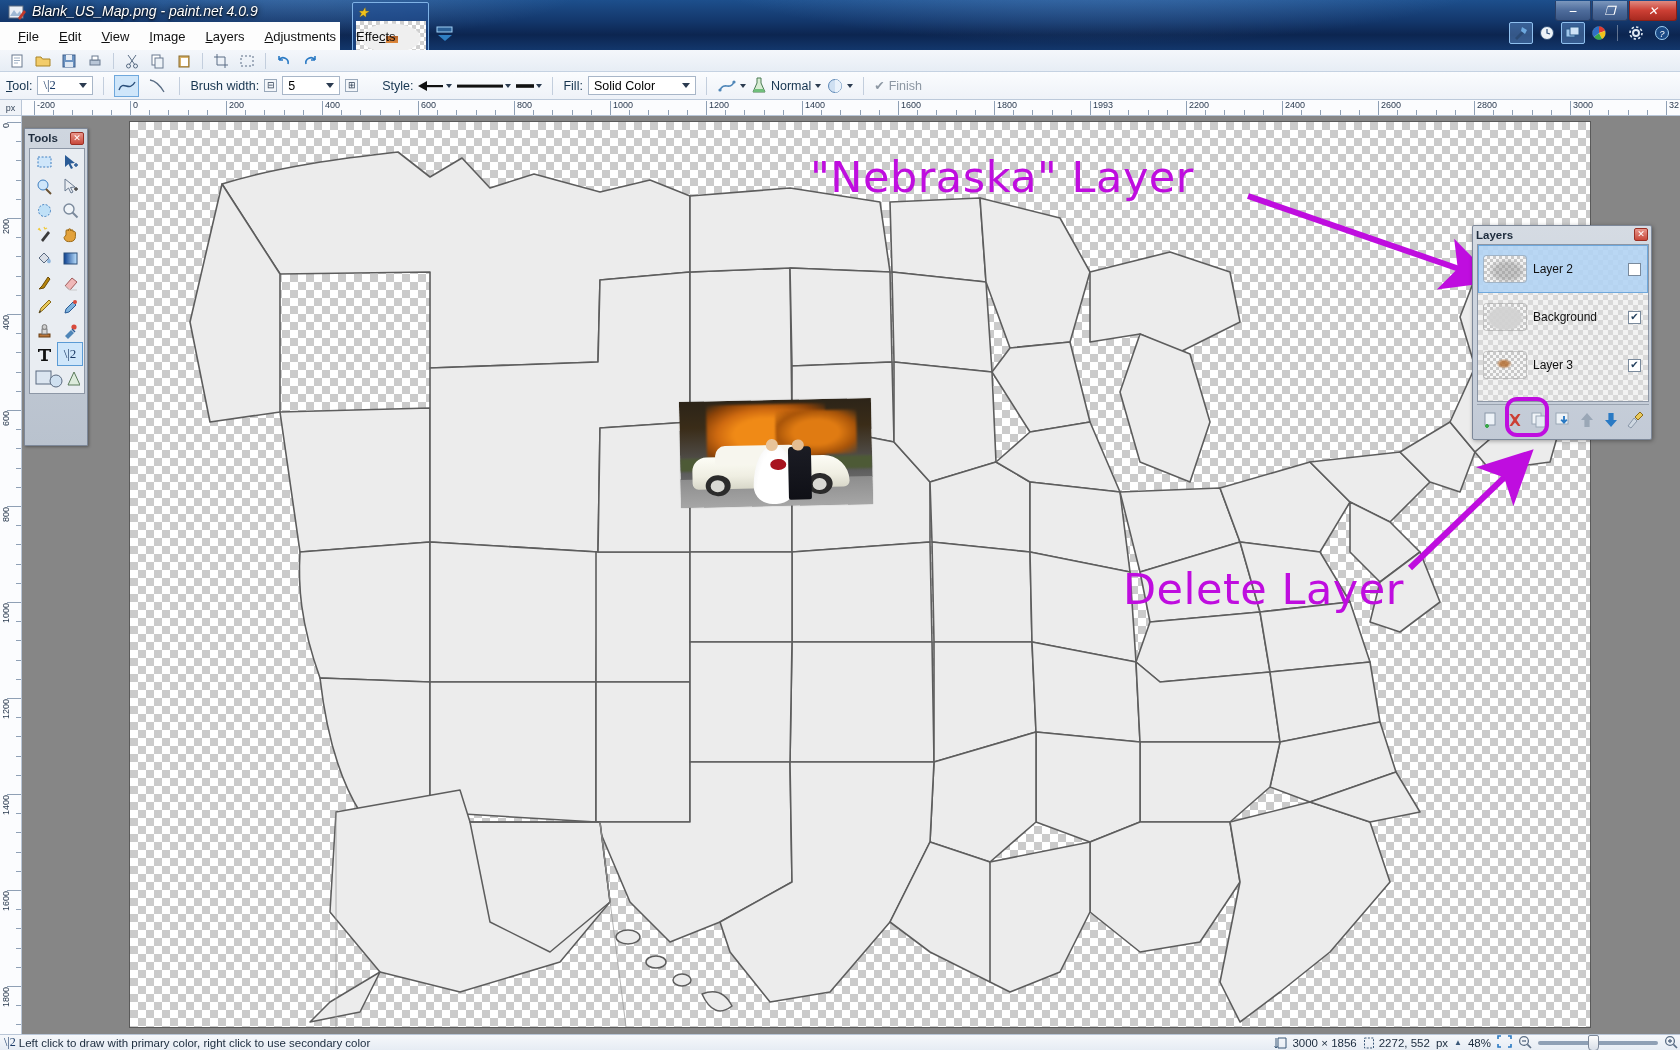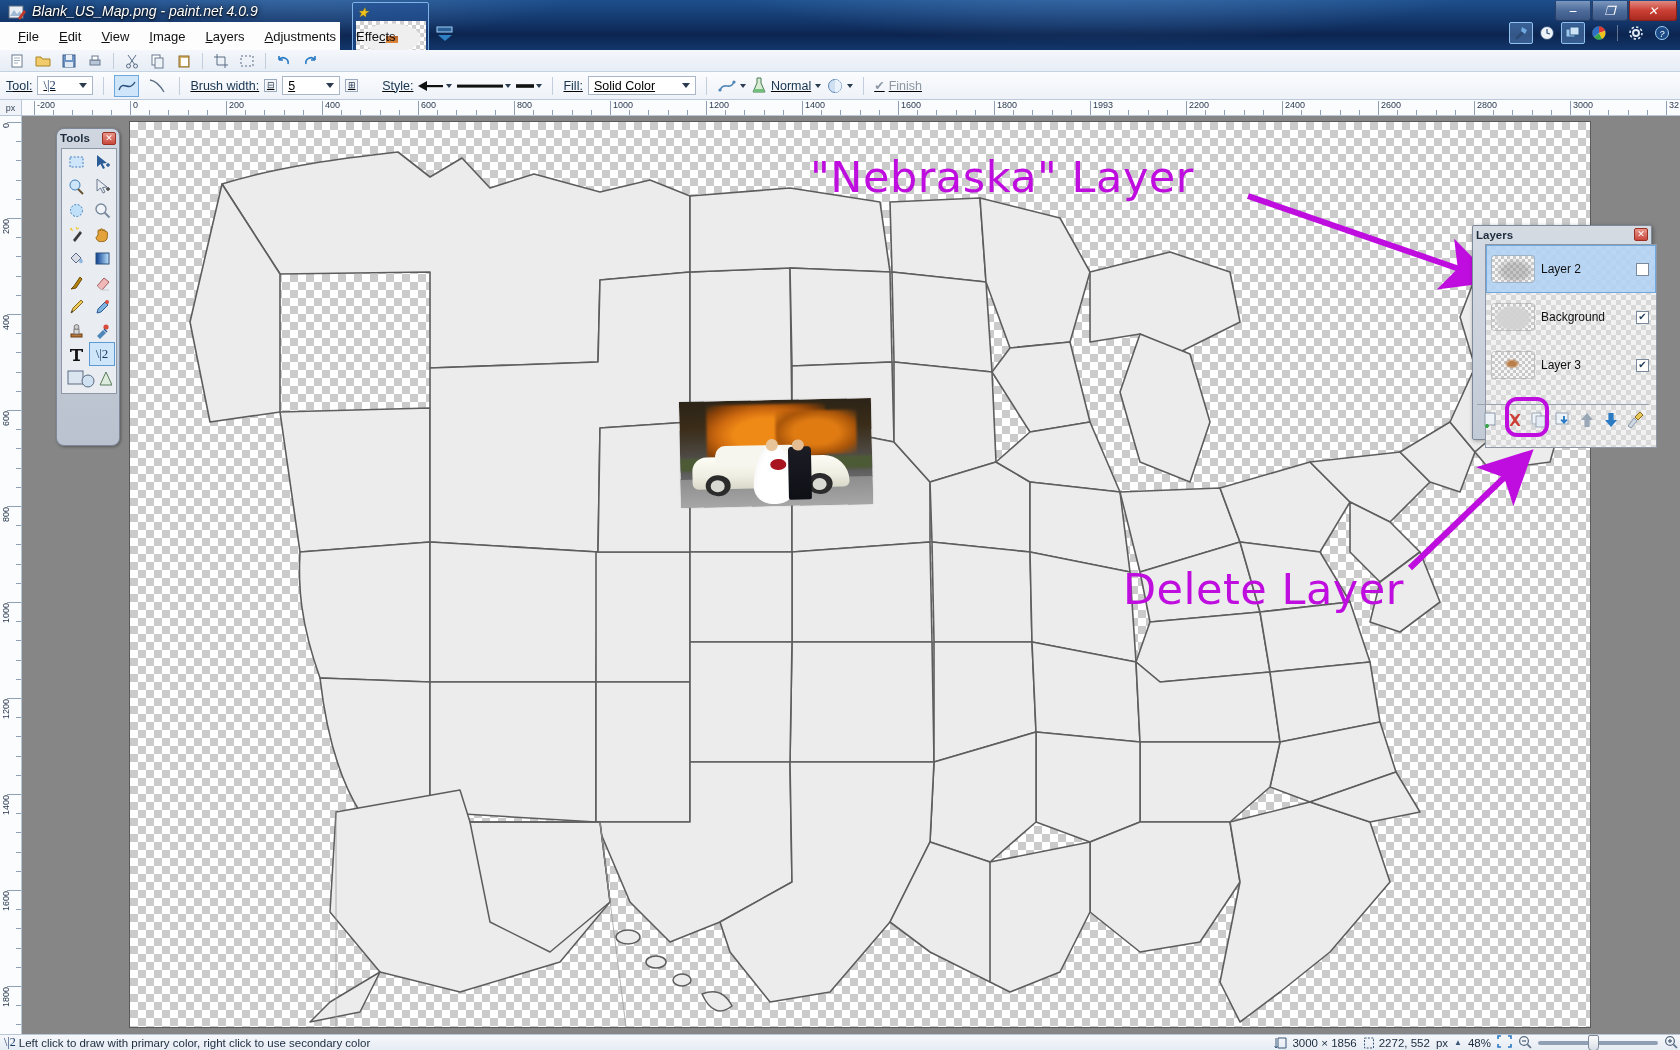--- a/index.html
+++ b/index.html
@@ -90,21 +90,21 @@
     border-bottom:1px solid #c5d2e2;
     display:flex; align-items:center; gap:4px; padding-left:6px;
   }
   .mt-btn { width:22px; height:20px; display:flex; align-items:center; justify-content:center; }
   .mt-sep { width:1px; height:16px; background:#c3cedd; margin:0 3px; }
   
   #toolbar {
     position:absolute; left:0; top:72px; width:1680px; height:28px;
     background:linear-gradient(180deg,#fbfcfe,#eef2f8);
     border-bottom:1px solid #bcc9da;
-    display:flex; align-items:center; gap:5px; padding-left:6px; font-size:12.5px;text-decoration:underline;
+    display:flex; align-items:center; gap:5px; padding-left:6px; font-size:12.5px;
   }
   .tb-label { color:#16344f; white-space:nowrap; }
   .tb-label u { text-decoration:underline; }
   .tb-sep2 { width:1px; height:18px; background:#c3cedd; margin:0 5px; }
   .tb-dd {
     height:19px; background:#fff; border:1px solid #a8b6c8;
     display:flex; align-items:center; padding:0 2px 0 5px; gap:3px;
   }
   .caret { width:0;height:0;border-left:4px solid transparent;border-right:4px solid transparent;border-top:5px solid #2b3b50; }
   .caret.sm { border-left-width:3px;border-right-width:3px;border-top-width:4px;}
@@ -178,23 +178,22 @@
   .anno {
     position:absolute; color:#bf0ddf; font-family:"DejaVu Sans", sans-serif;
     font-weight:400; white-space:nowrap; pointer-events:none;
   }
   #anno-neb { left:810px; top:152px; font-size:43px; letter-spacing:.5px; }
   #anno-del { left:1123px; top:564px; font-size:43px; letter-spacing:.5px; }
   
   #toolspal {
     position:absolute; left:24px; top:128px; width:64px; height:318px;
     background:linear-gradient(180deg,#cfd6df,#b9c2ce);
-    border:1px solid #7d8899; border-radius:8px;
+    border:1px solid #7d8899; border-radius:1px;
     box-shadow:1px 1px 3px rgba(0,0,0,.35);
-    margin-left:32px;
   }
   #toolspal .hdr { height:18px; display:flex; align-items:center; padding:0 3px; }
   #toolspal .hdr .t { font-size:11.5px; font-weight:bold; color:#1d2b3c; }
   .xbtn {
     margin-left:auto; width:14px; height:13px; border-radius:2px;
     background:linear-gradient(180deg,#e9968c,#c8483a);
     border:1px solid #9a2f24; color:#fff; font-size:9px; line-height:11px; text-align:center;
   }
   #toolgrid {
     position:absolute; left:4px; top:19px; width:56px; height:246px;
@@ -207,23 +206,23 @@
   
   #layerspanel {
     position:absolute; left:1472px; top:225px; width:180px; height:215px;
     background:linear-gradient(180deg,#d5dbe3,#c2cad6);
     border:1px solid #7d8899; border-radius:2px;
     box-shadow:1px 1px 4px rgba(0,0,0,.35);
   }
   #layerspanel .hdr { height:17px; display:flex; align-items:center; padding:0 3px; }
   #layerspanel .hdr .t { font-size:11.5px; font-weight:bold; color:#1d2b3c; }
   #layerlist {
-    position:absolute; left:4px; top:18px; width:172px; height:204px;
+    position:absolute; left:4px; top:18px; width:172px; height:158px;
     background: repeating-conic-gradient(#d8d8d8 0% 25%, #f2f2f2 0% 50%) 0 0/10px 10px;
-    border:1px solid #8d97a6; overflow:hidden;margin-left:8px;
+    border:1px solid #8d97a6; overflow:hidden;
   }
   .layerrow {
     height:48px; display:flex; align-items:center; padding:0 6px 0 5px; gap:7px;
     border:1px solid transparent;
   }
   .layerrow.sel { background:rgba(175,210,245,.85); border:1px solid #6fa8dc; }
   .lthumb {
     width:42px; height:26px; border-radius:3px;
     background: repeating-conic-gradient(#c9c9c9 0% 25%, #f6f6f6 0% 50%) 0 0/6px 6px;
     box-shadow:0 0 0 1px rgba(120,120,120,.35);

